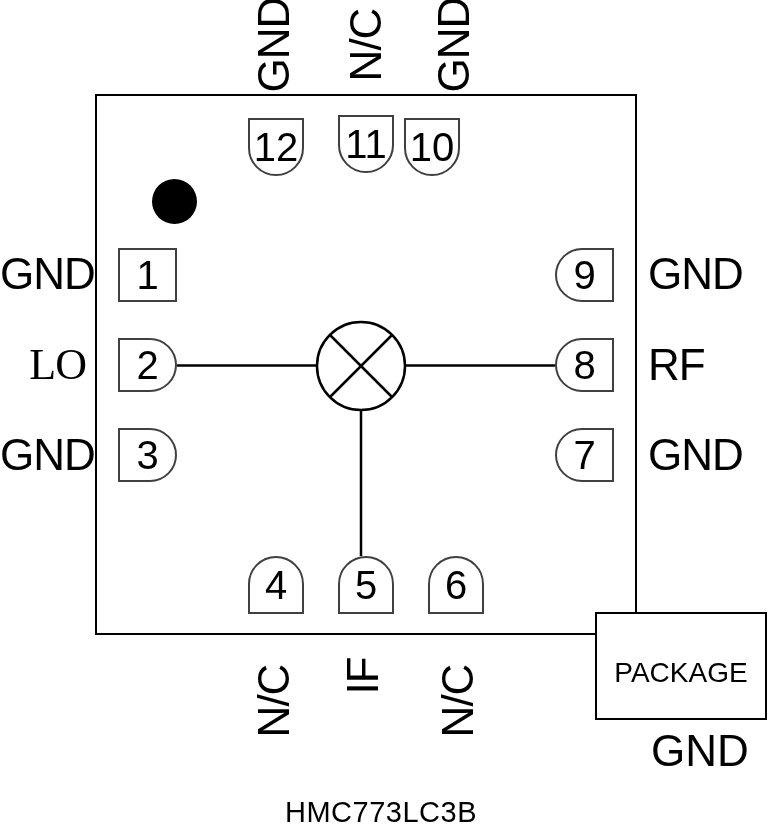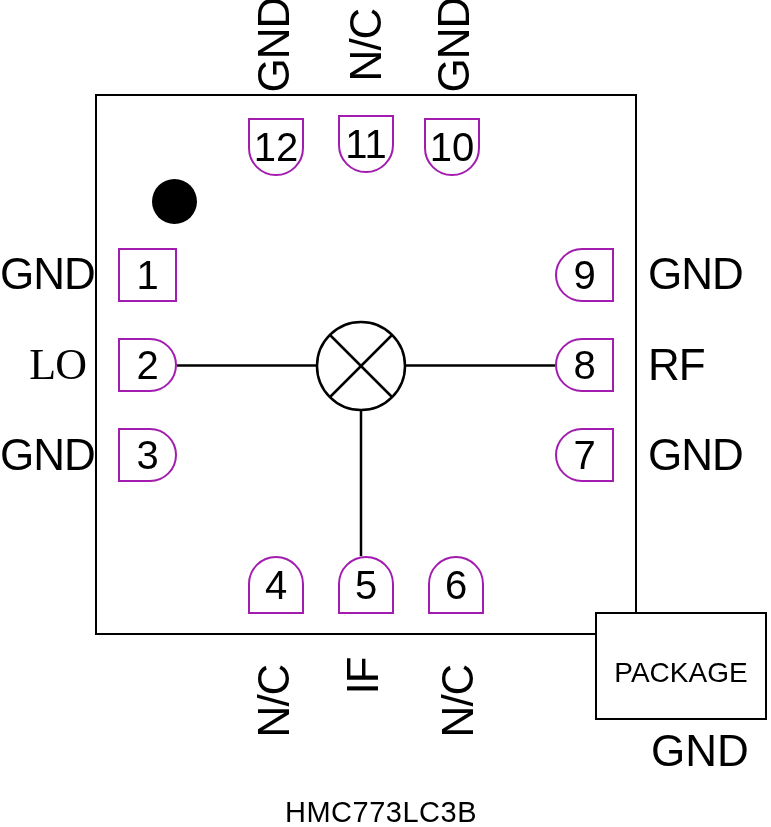--- a/index.html
+++ b/index.html
@@ -27,21 +27,21 @@
     border-radius: 50%;
     background: #000;
   }
   .overlay {
     position: absolute;
     left: 0; top: 0;
     pointer-events: none;
   }
   .pin {
     position: absolute;
-    border: 2px solid #a21caf;
+    border: 2px solid #404040;
     box-sizing: border-box;
     background: #ffffff;
     display: flex;
     align-items: center;
     justify-content: center;
     font-size: 40px;
     line-height: 1;
   }
   .pin-lr { width: 59px; height: 54px; }
   .pin-tb { width: 56px; height: 58px; }
@@ -135,21 +135,21 @@
   <div class="pin pin-lr round-l" style="left:555px; top:428px;">
     <span>7</span>
   </div>
 
   <div class="pin pin-tb round-b" style="left:248px; top:118px;">
     <span>12</span>
   </div>
   <div class="pin pin-tb round-b" style="left:338px; top:115px;align-items:center;">
     <span>11</span>
   </div>
-  <div class="pin pin-tb round-b" style="left:424px; top:118px;">
+  <div class="pin pin-tb round-b" style="left:404px; top:118px;">
     <span>10</span>
   </div>
 
   <div class="pin pin-tb round-t" style="left:248px; top:556px;">
     <span>4</span>
   </div>
   <div class="pin pin-tb round-t" style="left:338px; top:556px;">
     <span>5</span>
   </div>
   <div class="pin pin-tb round-t" style="left:428px; top:556px;">

